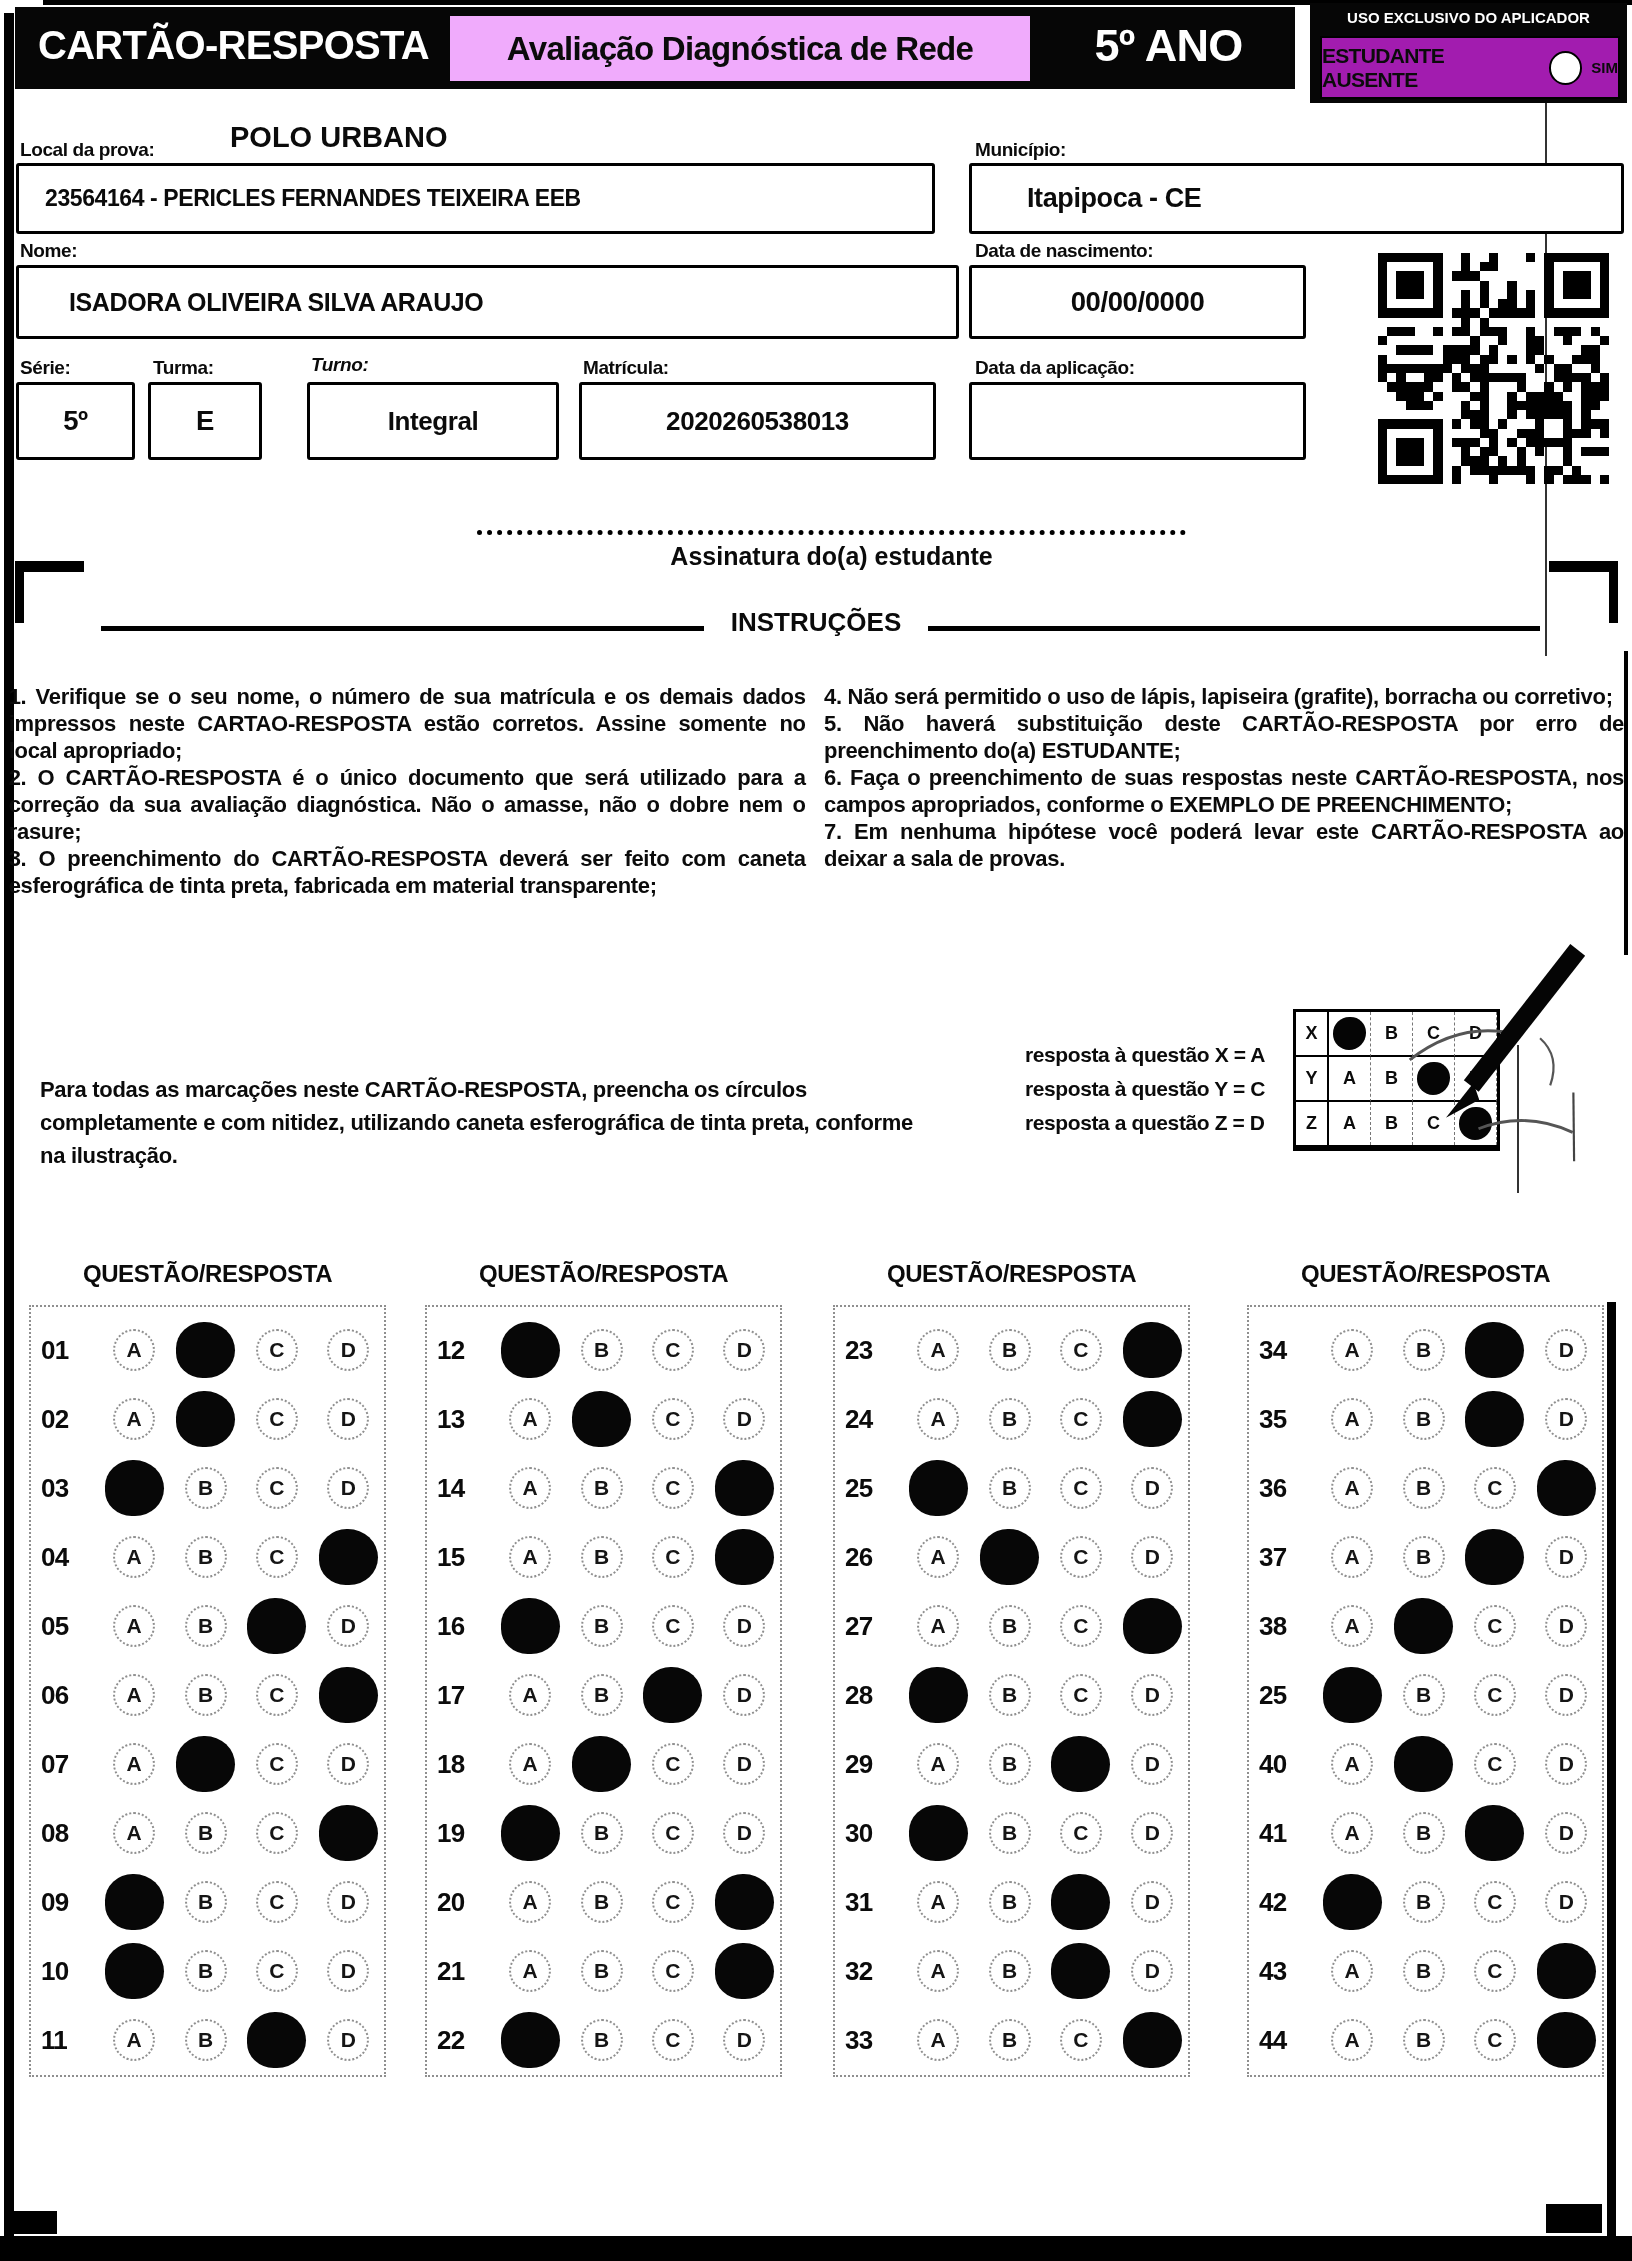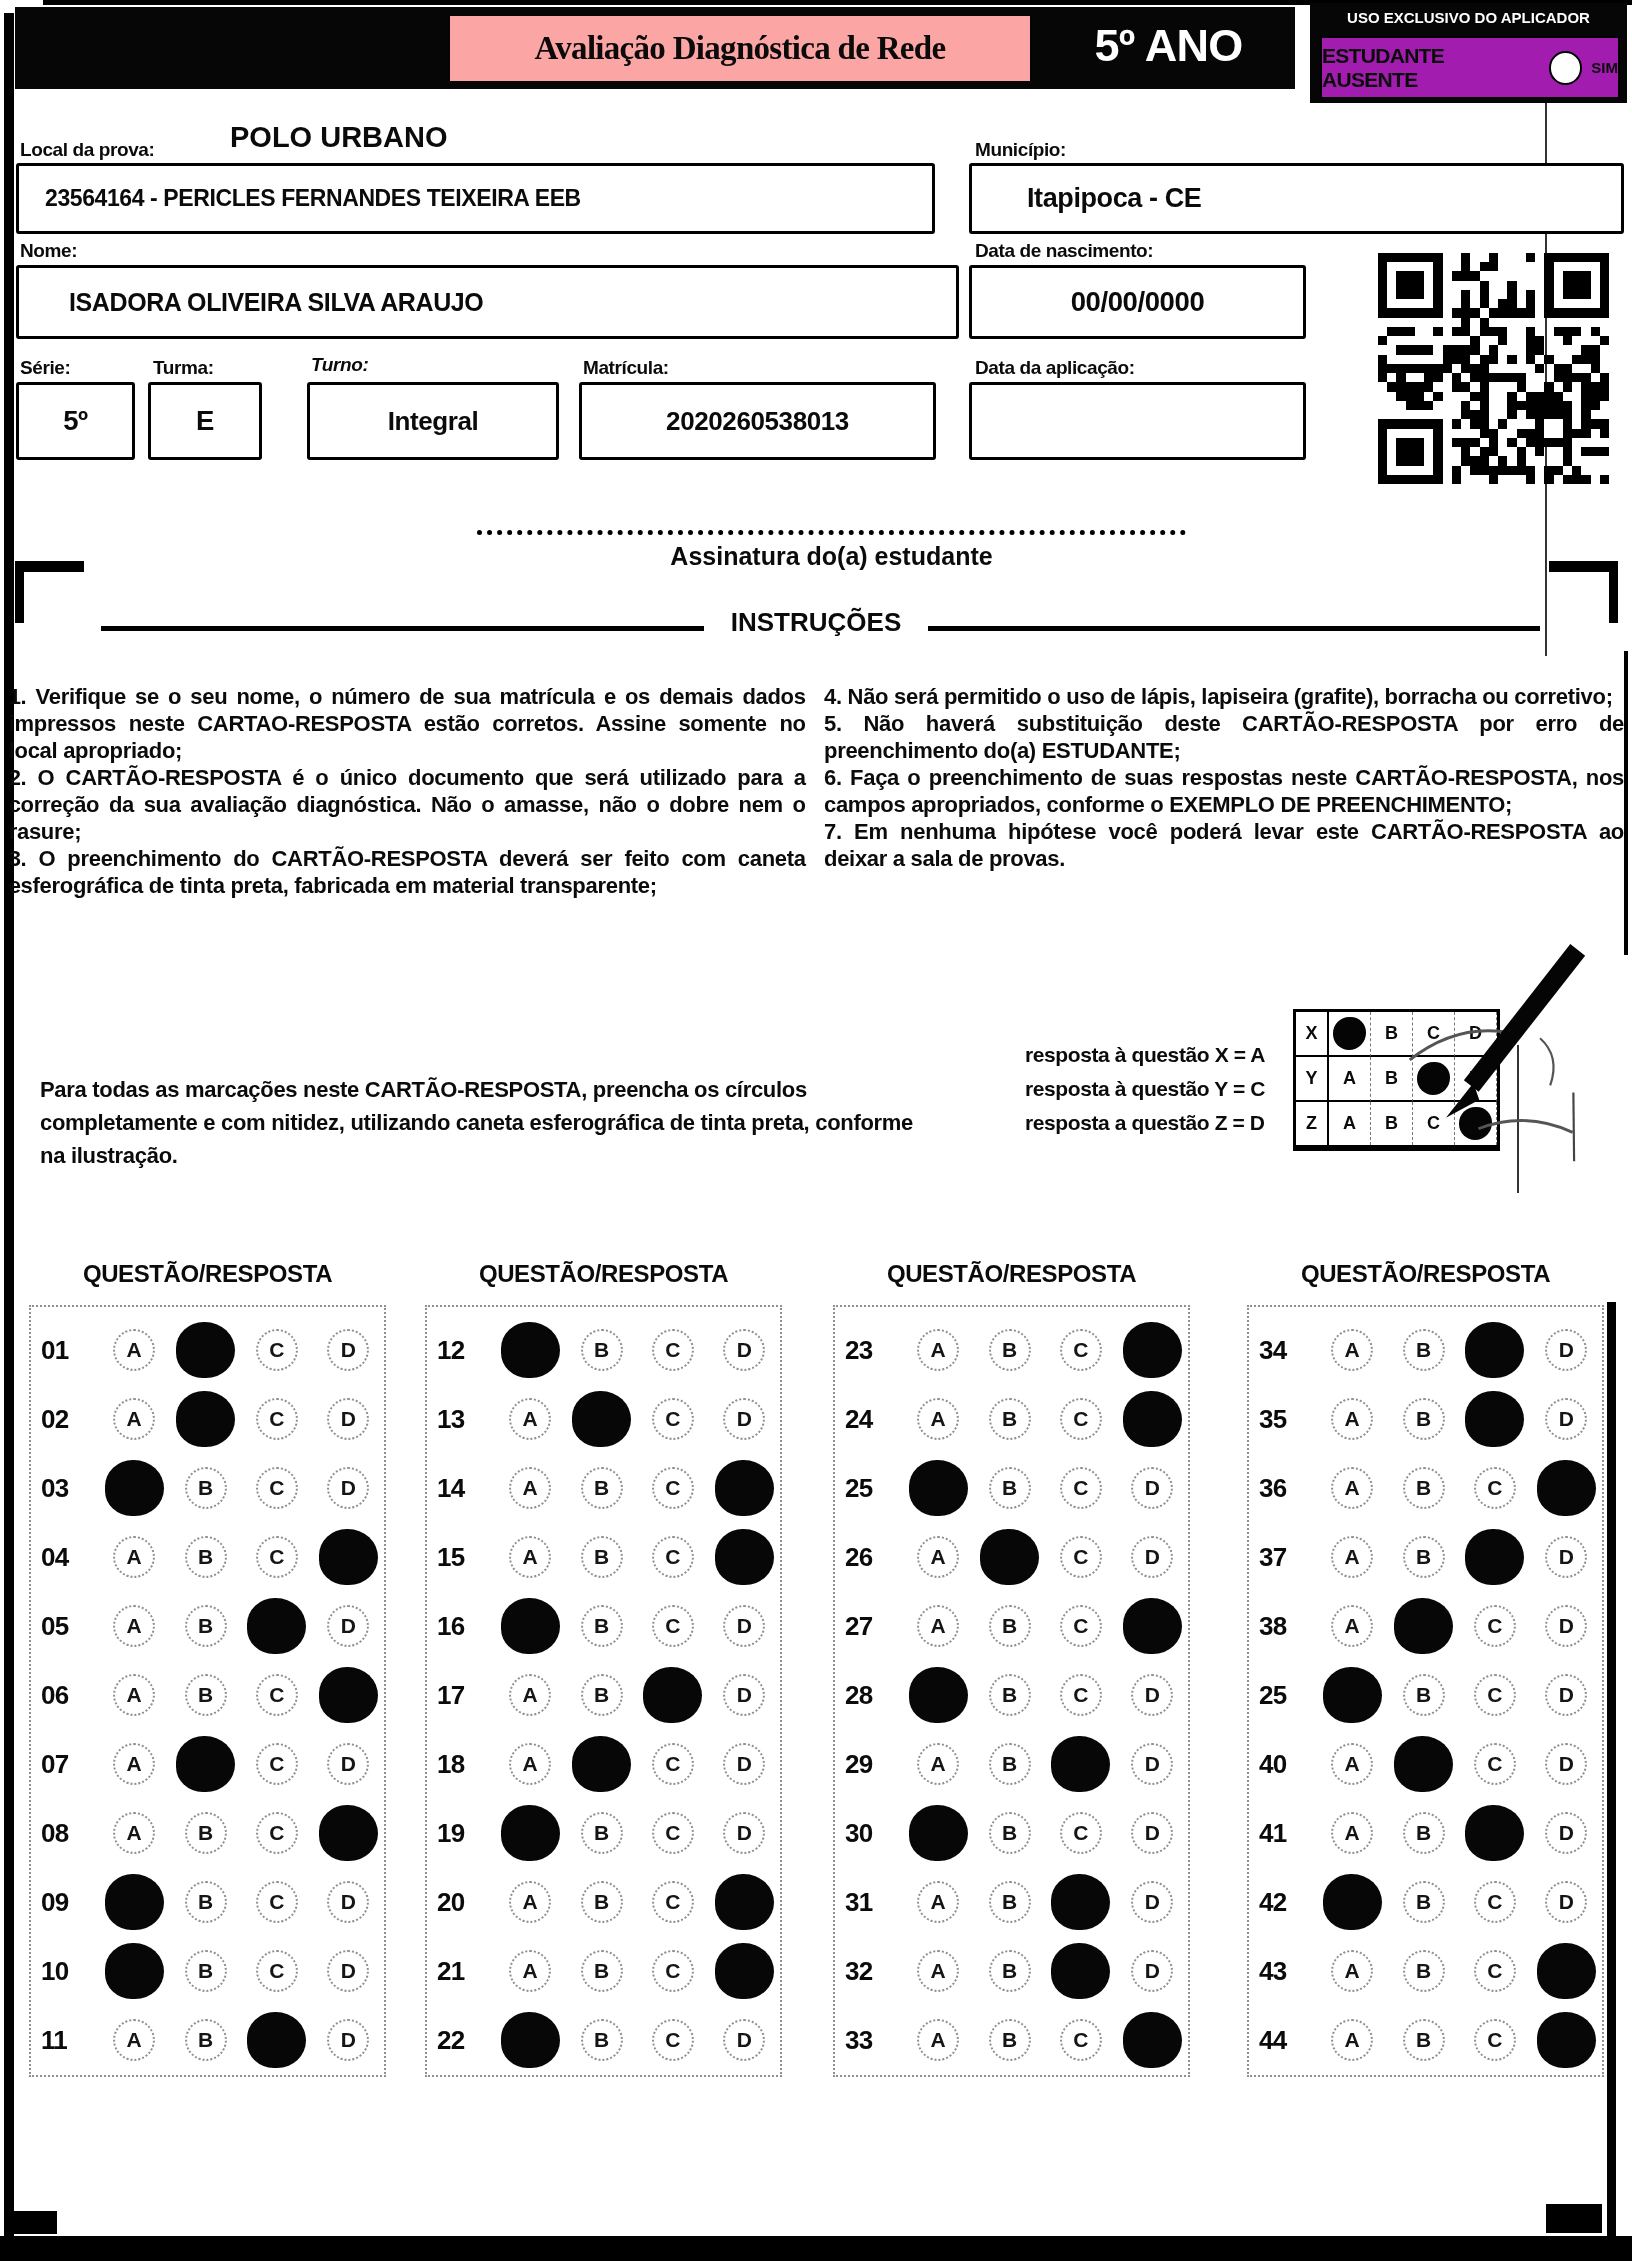--- a/index.html
+++ b/index.html
@@ -5,21 +5,21 @@
   html,body{margin:0;padding:0;background:#e8e8e8;}
   .page{
     position:relative;width:1632px;height:2261px;background:#ffffff;
     font-family:"Liberation Sans", sans-serif;color:#0b0b0b;overflow:hidden;
   }
   .abs{position:absolute;}
   .bar{background:#000;}
   
   .hdr-bar{left:14.5px;top:7.2px;width:1280px;height:82px;background:#060606;}
   .hdr-title{left:38px;top:23px;color:#fff;font-size:40px;font-weight:bold;letter-spacing:-0.7px;}
-  .hdr-subbox{left:450px;top:16px;width:580px;height:65px;background:#fca5a5;display:flex;align-items:center;justify-content:center;font-family:Liberation Serif, serif;}
+  .hdr-subbox{left:450px;top:16px;width:580px;height:65px;background:#f0abfc;display:flex;align-items:center;justify-content:center;}
   .hdr-subtitle{font-size:33px;font-weight:bold;letter-spacing:-0.7px;}
   .hdr-grade{left:1049px;top:20px;width:239px;text-align:center;color:#fff;font-size:45px;font-weight:bold;letter-spacing:-0.7px;}
   .usebox{left:1310px;top:2.9px;width:317px;height:100px;background:#060606;}
   .usebox-title{left:1310px;top:8.7px;width:317px;text-align:center;color:#fff;font-size:15px;font-weight:bold;}
   .absent-box{left:1320px;top:36px;width:296px;height:59px;background:#a21caf;border:2.2px solid #000;display:flex;align-items:center;justify-content:center;gap:9px;}
   .absent-label{font-size:21px;font-weight:bold;letter-spacing:-0.7px;}
   .absent-circle{width:30px;height:30px;border:2.9px solid #000;border-radius:50%;background:#fff;}
   .absent-sim{font-size:15px;font-weight:bold;}
   
   .lbl{font-size:19px;font-weight:bold;letter-spacing:-0.4px;}
@@ -68,20 +68,21 @@
   <div class="abs edge-left"></div>
   <div class="abs bottom-bar"></div>
   <div class="abs bar" style="left:11.6px;top:2211px;width:45px;height:23px;"></div>
   <div class="abs bar" style="left:1546px;top:2204px;width:56px;height:29px;"></div>
   <div class="abs vline" style="left:1545px;top:101px;width:2.2px;height:555px;"></div>
   <div class="abs vline" style="left:1517px;top:1045px;width:2.2px;height:148px;"></div>
   <div class="abs bar" style="left:1624px;top:651px;width:4.3px;height:304px;"></div>
   <div class="abs bar" style="left:1607px;top:1302px;width:9.4px;height:934px;"></div>
 
   <div class="abs hdr-bar"></div>
+  <div class="abs hdr-title">CARTÃO-RESPOSTA</div>
   <div class="abs hdr-subbox">
     <span class="hdr-subtitle">Avaliação Diagnóstica de Rede</span>
   </div>
   <div class="abs hdr-grade">5º ANO</div>
 
   <div class="abs usebox"></div>
   <div class="abs usebox-title">USO EXCLUSIVO DO APLICADOR</div>
   <div class="abs absent-box">
     <span class="absent-label">ESTUDANTE AUSENTE</span>
     <span class="absent-circle"></span>

